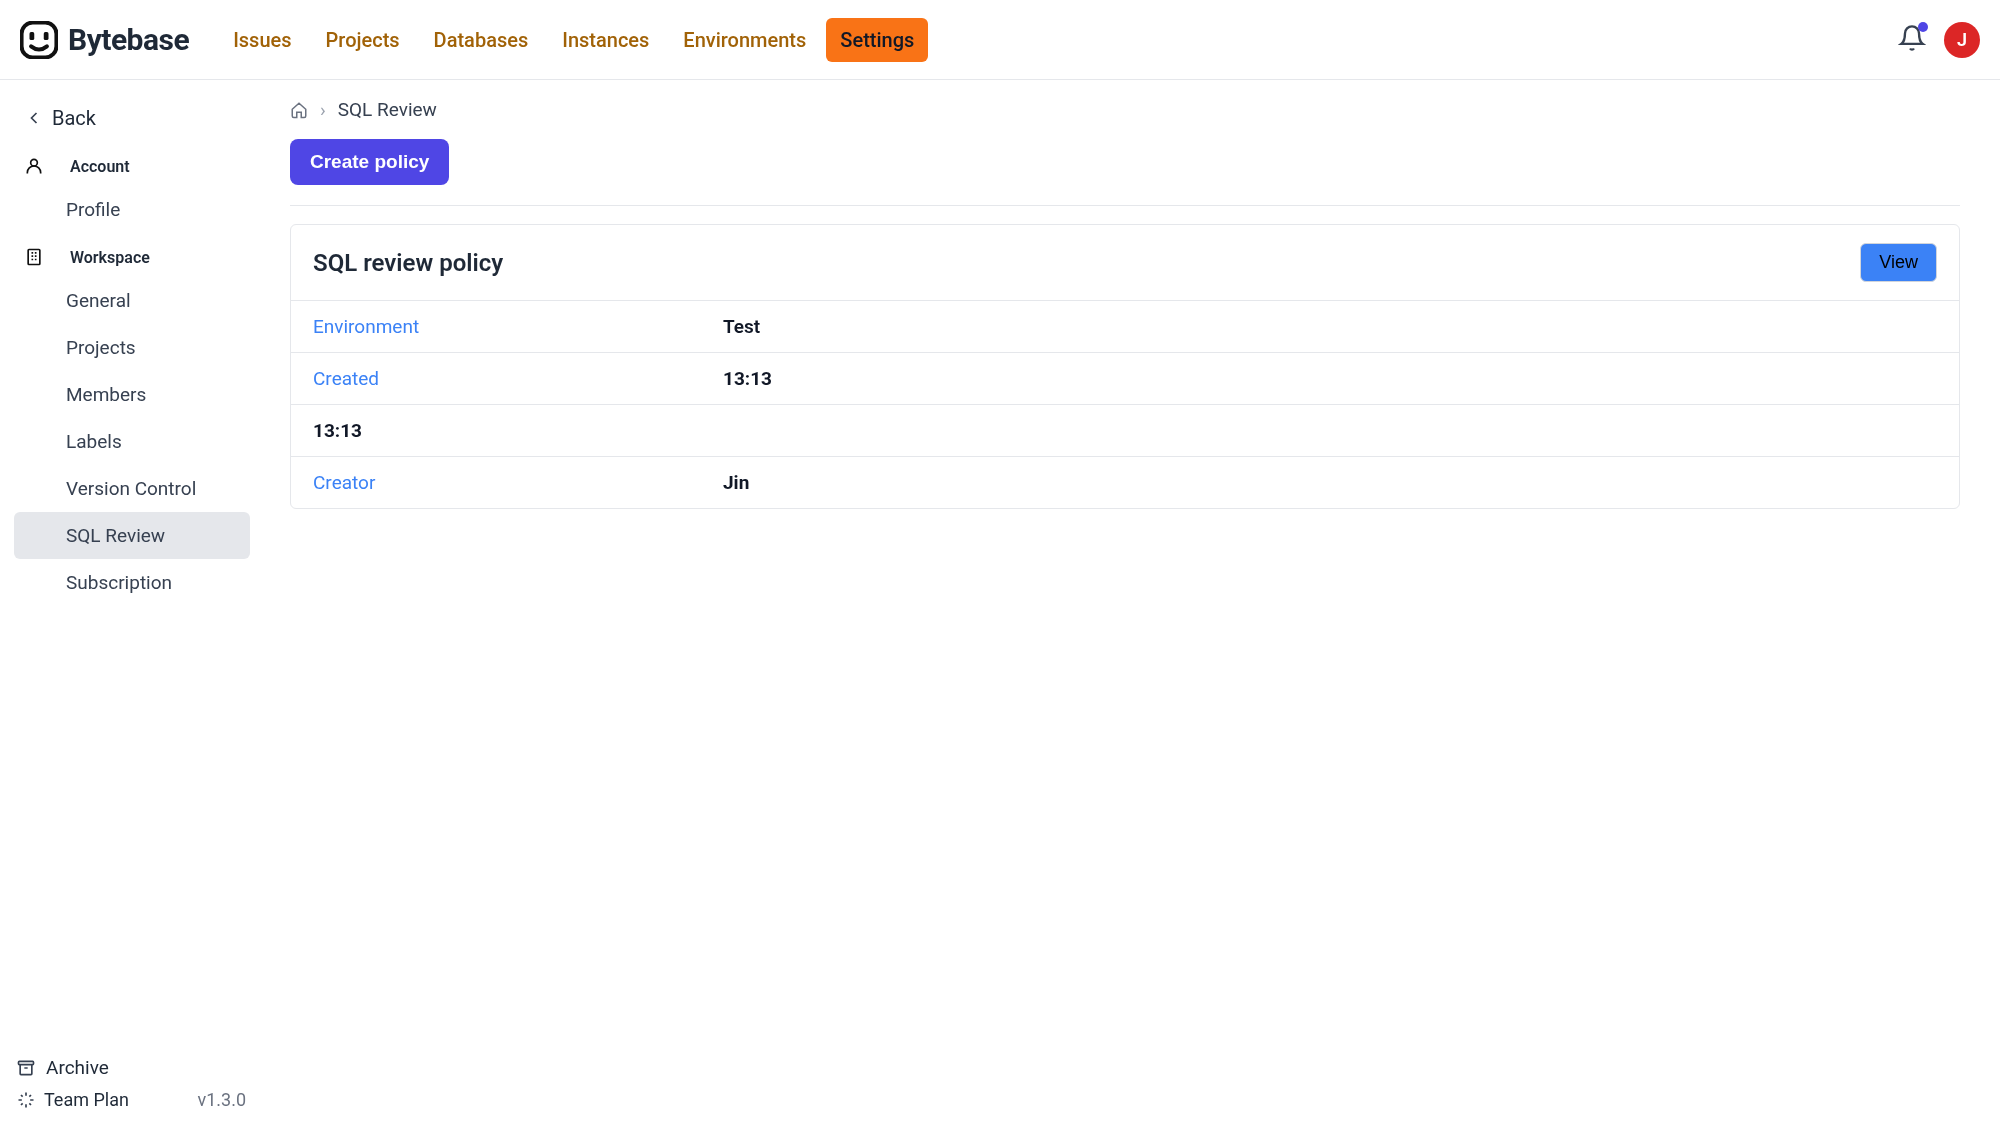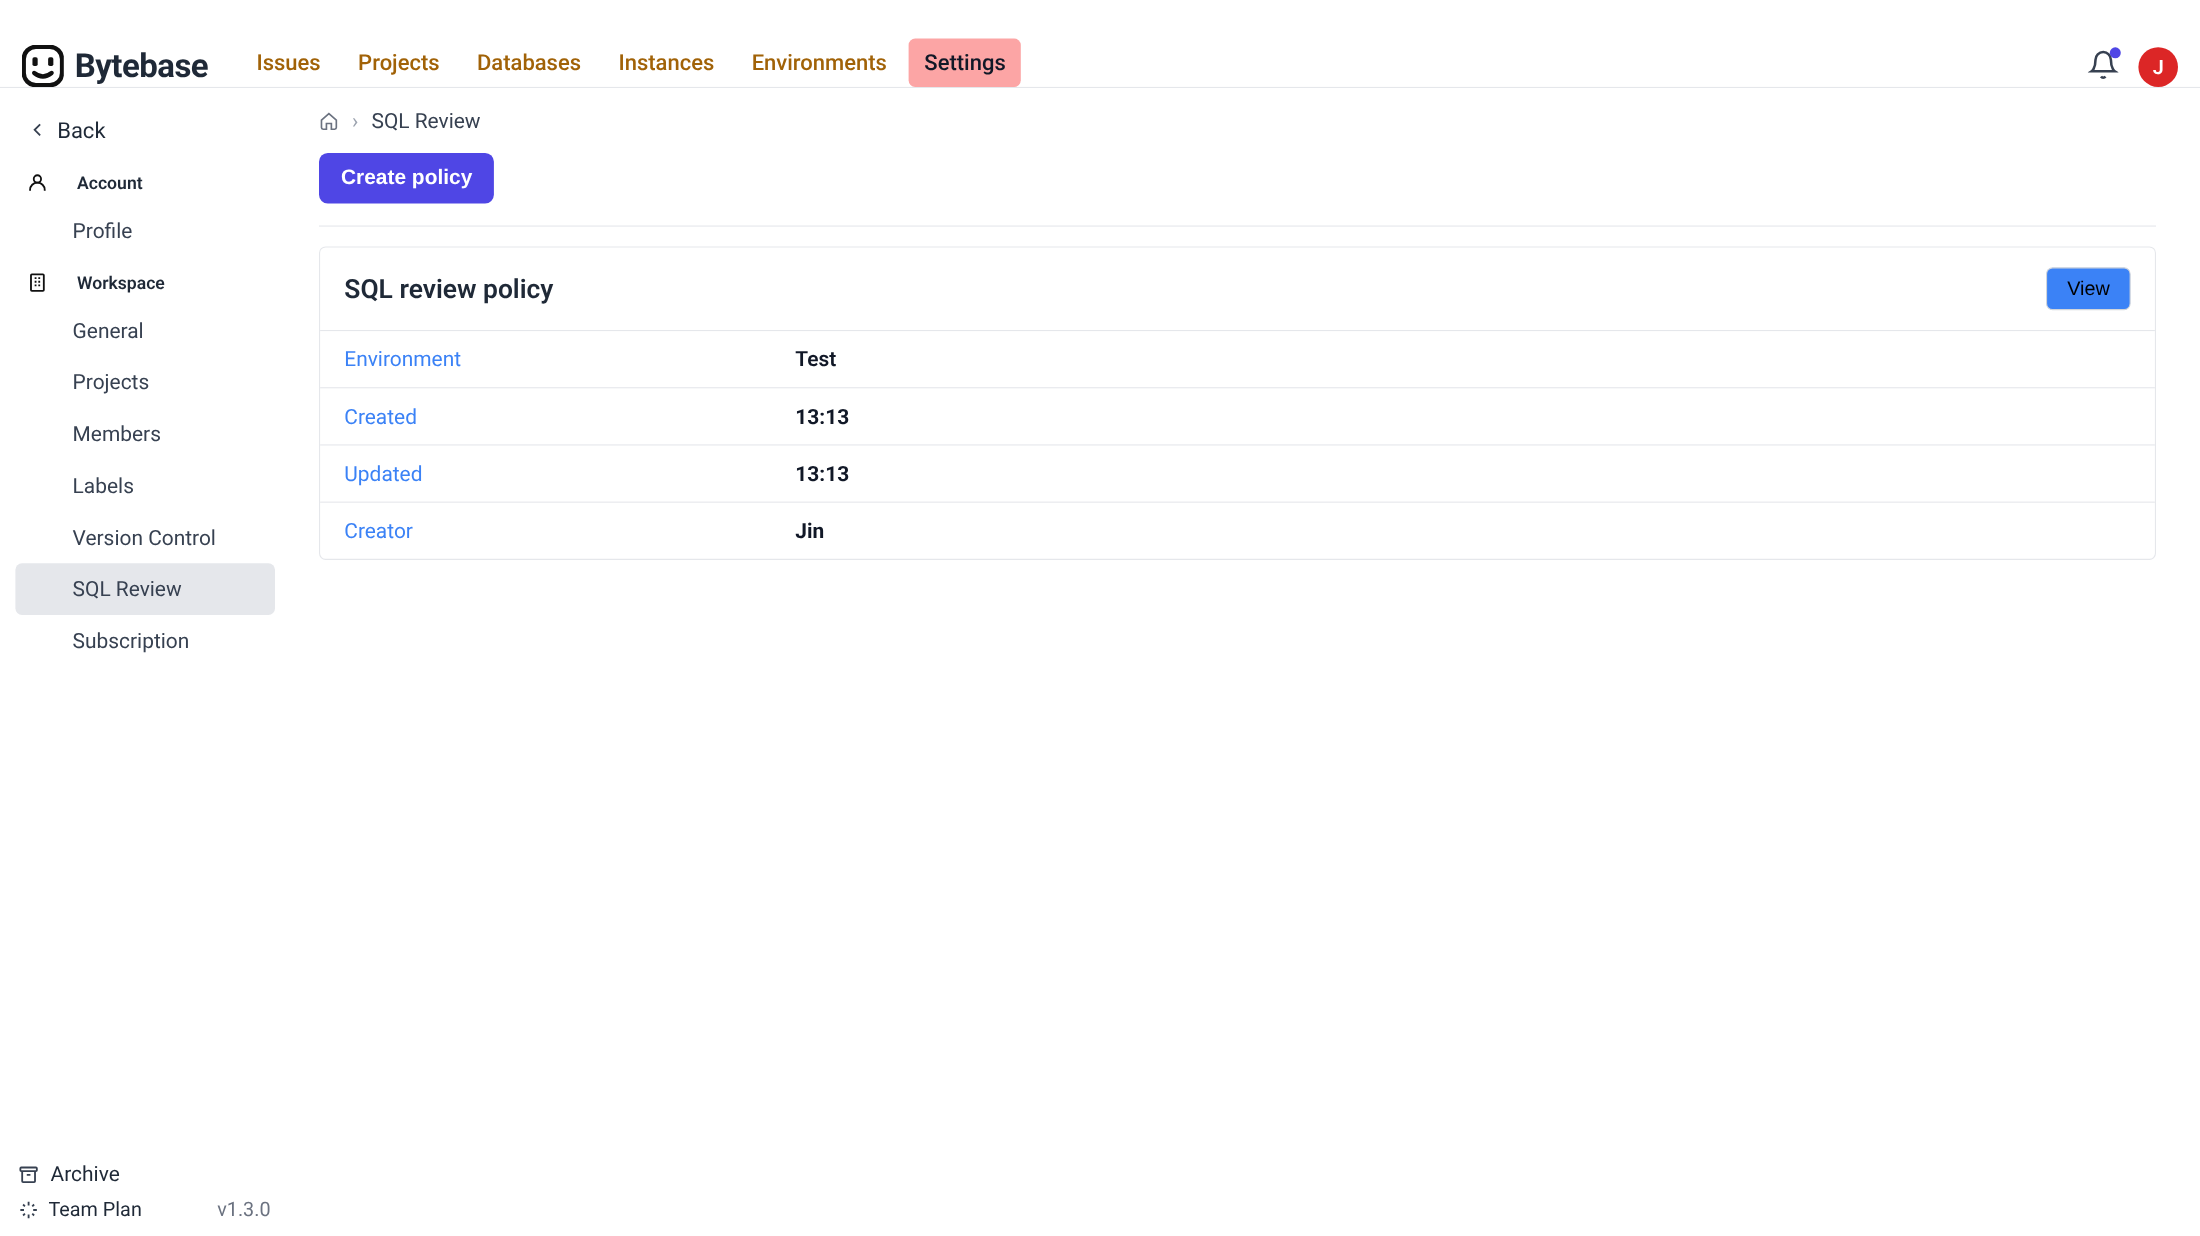--- a/index.html
+++ b/index.html
@@ -1,22 +1,22 @@
 <!DOCTYPE html>
 <html><head>
 <meta charset="utf-8">
 <style>
 * { box-sizing: border-box; margin: 0; padding: 0; }
 body { font-family: -apple-system, BlinkMacSystemFont, "Segoe UI", Roboto, sans-serif; color: #1f2937; background: #fff; }
-.header { display: flex; align-items: flex-end; height: 80px; padding: 0 20px; border-bottom: 1px solid #e5e7eb; }
+.header { display: flex; align-items: center; height: 80px; padding: 0 20px; border-bottom: 1px solid #e5e7eb; }
 .logo { display: flex; align-items: center; font-size: 30px; font-weight: 700; letter-spacing: -0.5px; margin-right: 30px; }
 .logo-icon { width: 38px; height: 38px; margin-right: 10px; }
 .nav { display: flex; gap: 6px; }
 .nav-item { padding: 10px 14px; font-size: 20px; font-weight: 500; color: #a16207; border-radius: 6px; cursor: pointer; }
-.nav-item.active { background: #fca5a5; color: #111827; }
+.nav-item.active { background: #f97316; color: #111827; }
 .header-right { margin-left: auto; display: flex; align-items: center; gap: 18px; }
 .bell { position: relative; cursor: pointer; }
 .bell svg { width: 28px; height: 28px; }
 .bell-dot { position: absolute; top: -2px; right: -2px; width: 10px; height: 10px; background: #4f46e5; border-radius: 50%; }
 .avatar { width: 36px; height: 36px; border-radius: 50%; background: #dc2626; color: #fff; display: flex; align-items: center; justify-content: center; font-weight: 600; font-size: 18px; cursor: pointer; }
 .body { display: flex; height: calc(100vh - 80px); }
 .sidebar { width: 262px; display: flex; flex-direction: column; padding-top: 14px; }
 .back { display: flex; align-items: center; gap: 8px; padding: 12px 24px; font-size: 20px; cursor: pointer; }
 .back svg { width: 20px; height: 20px; }
 .section-header { display: flex; align-items: center; gap: 26px; padding: 14px 24px 10px; font-size: 16px; font-weight: 600; }
@@ -157,21 +157,20 @@
       </div>
       <div class="detail-row">
         <div class="detail-label">Environment</div>
         <div class="detail-value strong">Test</div>
       </div>
       <div class="detail-row">
         <div class="detail-label">Created</div>
         <div class="detail-value">13:13</div>
       </div>
       <div class="detail-row">
-        <div class="detail-label">Updated</div>
         <div class="detail-value">13:13</div>
       </div>
       <div class="detail-row">
         <div class="detail-label">Creator</div>
         <div class="detail-value">Jin</div>
       </div>
     </div>
   </div>
 </div>
 

